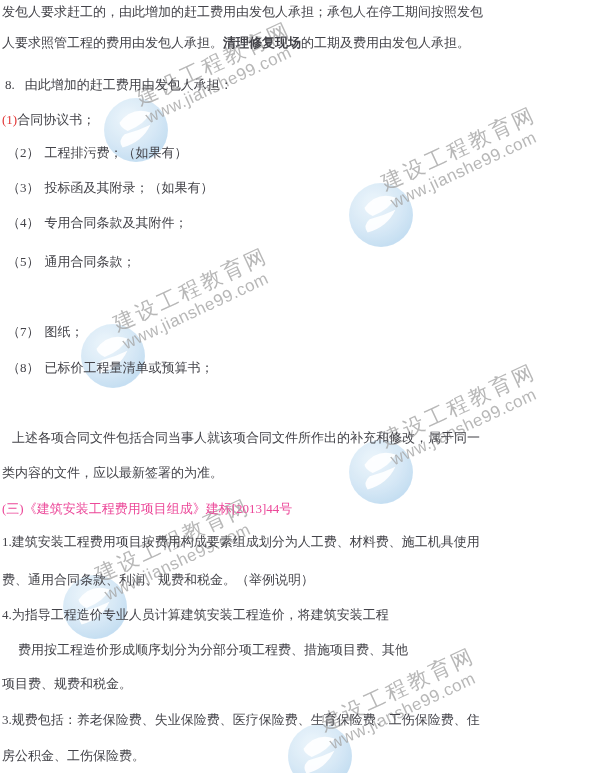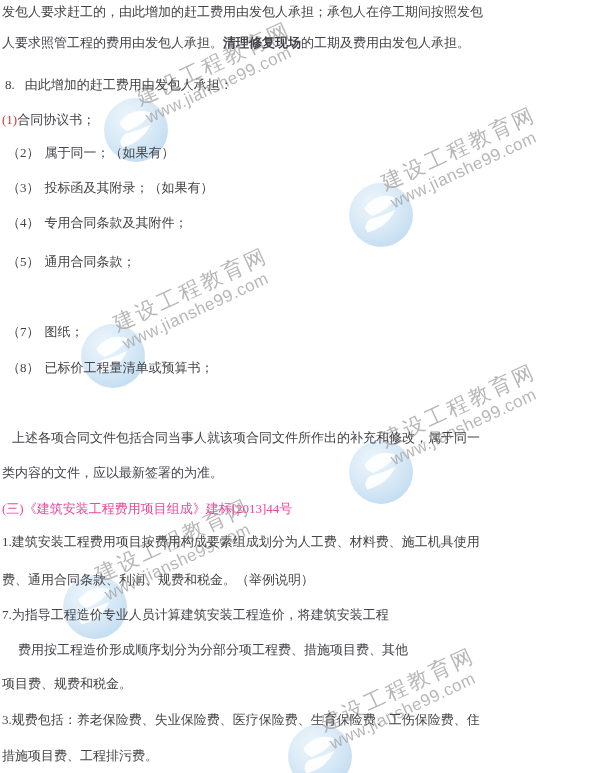--- a/index.html
+++ b/index.html
@@ -184,30 +184,30 @@
       <span class="wm-site">建设工程教育网</span>
       <span class="wm-url">www.jianshe99.com</span>
     </div>
   </div>
     </div>
   <div id="doc">
       <div class="line" style="top: 1px; left: 2px;"><span class="seg">发包人要求赶工的，由此增加的赶工费用由发包人承担；承包人在停工期间按照发包</span></div>
       <div class="line" style="top: 32px; left: 2px; text-align: center;"><span class="seg">人要求照管工程的费用由发包人承担。</span><span class="seg b">清理修复现场</span><span class="seg">的工期及费用由发包人承担。</span></div>
       <div class="line" style="top: 74px; left: 5px;"><span class="seg">8.</span><span class="seg" style="margin-left: 10px;">由此增加的赶工费用由发包人承担：</span></div>
       <div class="line" style="top: 109px; left: 2px;"><span class="seg c-red">(1)</span><span class="seg">合同协议书；</span></div>
-      <div class="line" style="top: 142px; left: 7px;"><span class="seg">（2）</span><span class="seg" style="margin-left: 5px;">属于同一；（如果有）</span></div>
+      <div class="line" style="top: 142px; left: 7px;"><span class="seg">（2）</span><span class="seg" style="margin-left: 5px;">工程排污费；（如果有）</span></div>
       <div class="line" style="top: 177px; left: 7px;"><span class="seg">（3）</span><span class="seg" style="margin-left: 5px;">投标函及其附录；（如果有）</span></div>
       <div class="line" style="top: 212px; left: 7px;"><span class="seg">（4）</span><span class="seg" style="margin-left: 5px;">专用合同条款及其附件；</span></div>
       <div class="line" style="top: 251px; left: 7px; text-align: right;"><span class="seg">（5）</span><span class="seg" style="margin-left: 5px;">通用合同条款；</span></div>
       <div class="line" style="top: 321px; left: 7px;"><span class="seg">（7）</span><span class="seg" style="margin-left: 5px;">图纸；</span></div>
       <div class="line" style="top: 357px; left: 7px;"><span class="seg">（8）</span><span class="seg" style="margin-left: 5px;">已标价工程量清单或预算书；</span></div>
       <div class="line" style="top: 462px; left: 2px;"><span class="seg">类内容的文件，应以最新签署的为准。</span></div>
       <div class="line" style="top: 427px; left: 12px;"><span class="seg">上述各项合同文件包括合同当事人就该项合同文件所作出的补充和修改，属于同一</span></div>
       <div class="line" style="top: 498px; left: 2px;"><span class="seg c-heading">(三)《建筑安装工程费用项目组成》建标[2013]44号</span></div>
       <div class="line" style="top: 531px; left: 2px;"><span class="seg">1.建筑安装工程费用项目按费用构成要素组成划分为人工费、材料费、施工机具使用</span></div>
       <div class="line" style="top: 569px; left: 2px;"><span class="seg">费、通用合同条款、利润、规费和税金。（举例说明）</span></div>
-      <div class="line" style="top: 604px; left: 2px;"><span class="seg">7.为指导工程造价专业人员计算建筑安装工程造价，将建筑安装工程</span></div>
+      <div class="line" style="top: 604px; left: 2px;"><span class="seg">4.为指导工程造价专业人员计算建筑安装工程造价，将建筑安装工程</span></div>
       <div class="line" style="top: 639px; left: 18px;"><span class="seg">费用按工程造价形成顺序划分为分部分项工程费、措施项目费、其他</span></div>
       <div class="line" style="top: 673px; left: 2px;"><span class="seg">项目费、规费和税金。</span></div>
       <div class="line" style="top: 709px; left: 2px;"><span class="seg">3.规费包括：养老保险费、失业保险费、医疗保险费、生育保险费、工伤保险费、住</span></div>
-      <div class="line" style="top: 745px; left: 2px;"><span class="seg">措施项目费、工程排污费。</span></div>
+      <div class="line" style="top: 745px; left: 2px;"><span class="seg">房公积金、工伤保险费。</span></div>
     </div>
 </div>
 
 </body></html>

